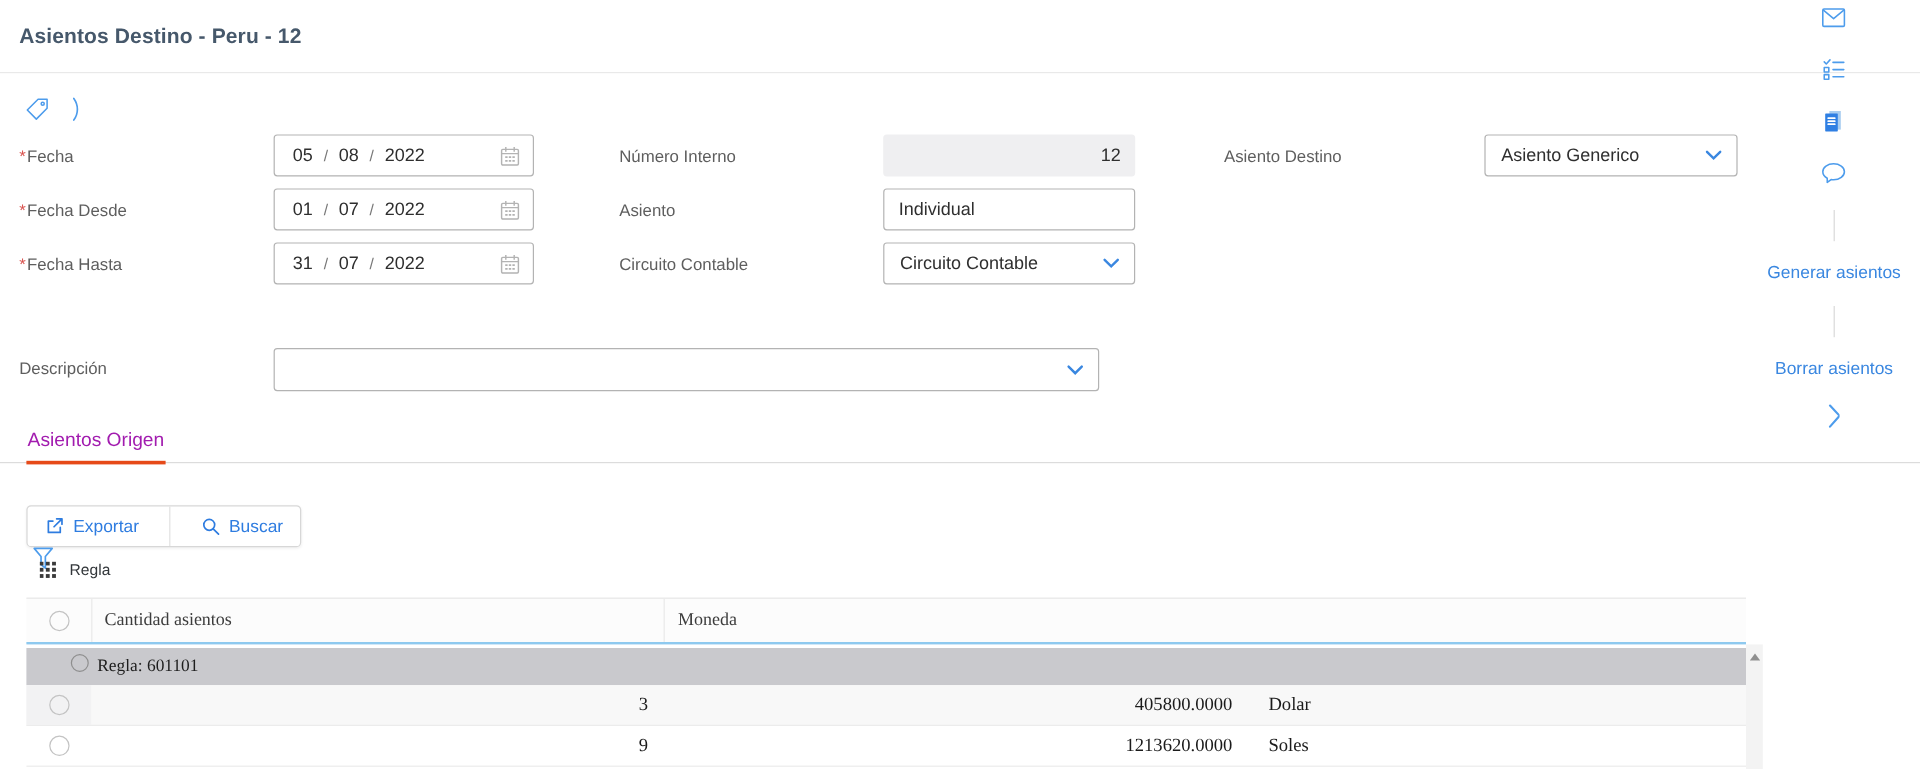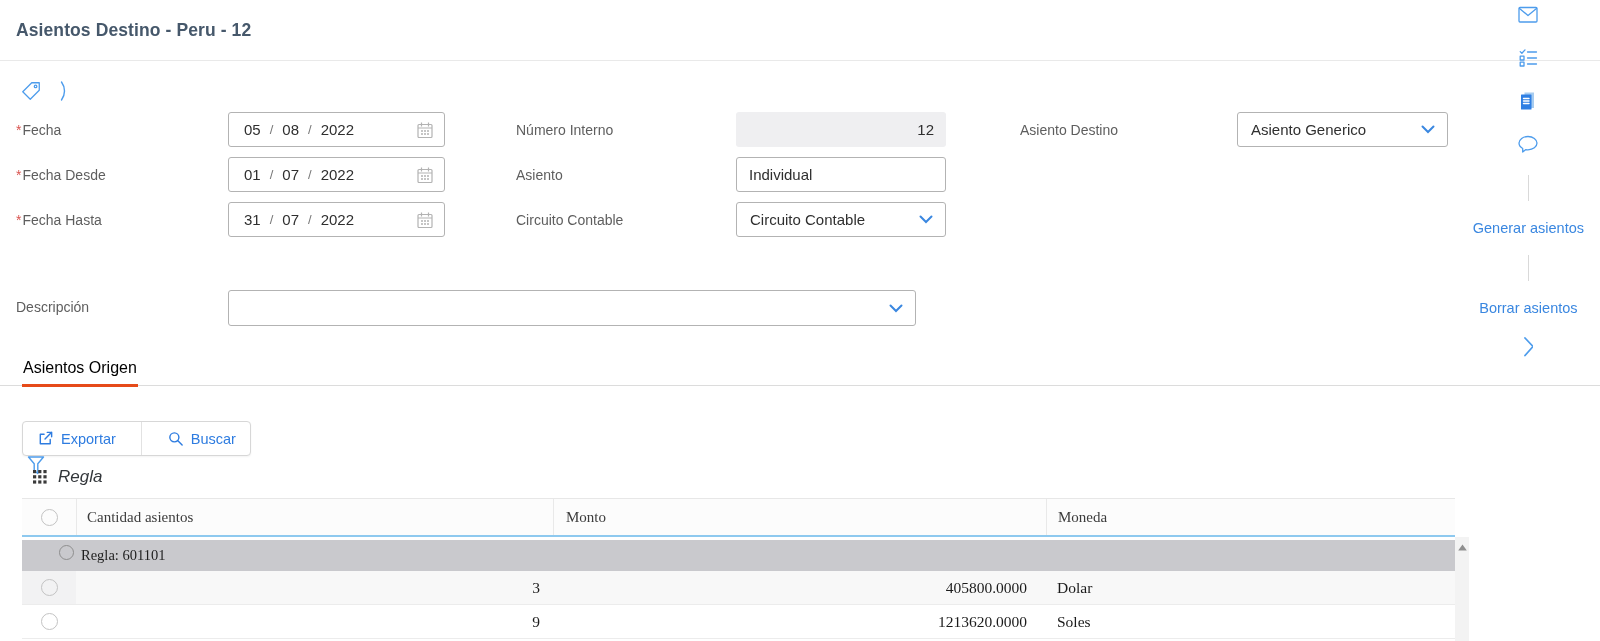--- a/index.html
+++ b/index.html
@@ -42,35 +42,35 @@
   .l-r1 { top:122px; }  .l-r2 { top:167px; }  .l-r3 { top:212px; }
   .col1 { left:16px; }  .col2 { left:516px; } .col3 { left:1020px; }
   .desc-lbl { top:299px; left:16px; }
   .desc-field { top:290px; left:228px; width:688px; height:36px; }
 
   
   .tab-strip { position:absolute; top:351px; left:0; width:100%; height:35px;
                border-bottom:1px solid #dcdcdc; display:flex; padding-left:22px; gap:34px; }
   .tab { display:flex; align-items:center; font-size:16px; color:#9d9d9d;
          border-bottom:3px solid transparent; padding:0 1px; margin-bottom:-2px; cursor:pointer; }
-  .tab.active { color:#000000; border-bottom-color:#e64a19; }
+  .tab.active { color:#a21caf; border-bottom-color:#e64a19; }
 
   
   .grid-toolbar { position:absolute; top:421px; left:22px; height:35px; display:inline-flex;
                   align-items:center; border:1px solid #d7d7d7; border-radius:4px; background:#fff;
                   box-shadow:0 1px 2px rgba(0,0,0,.05);gap:11px; }
   .gt-btn { display:flex; align-items:center; gap:7px; padding:0 14px; color:#2e7ce0;
             font-size:14.5px; height:100%; cursor:pointer; white-space:nowrap; }
   .gt-btn svg { fill:none; stroke:#2e7ce0; stroke-width:1.5; stroke-linecap:round; stroke-linejoin:round; }
   .gt-sep { width:1px; height:100%; background:#e2e2e2; }
   .funnel { position:absolute; top:455px; left:26px; cursor:pointer; display:flex; }
   .funnel svg { fill:none; stroke:#4d9cec; stroke-width:1.4; stroke-linejoin:round; }
   .groupby { position:absolute; top:467px; left:33px; display:flex; align-items:center;
              gap:11px; cursor:pointer; }
-  .groupby-label { font-size:17px; color:#32363a;font-style:italic; }
+  .groupby-label { font-size:13px; color:#32363a; }
 
   
   .grid-table { position:absolute; top:498px; left:22px; width:1433px;
                 font-family:"Liberation Serif", serif; }
   .thead { display:flex; height:39px; background:#fcfcfc; border-top:1px solid #e7e7e7;
            border-bottom:2px solid #8ec9ef; align-items:stretch; color:#3c3c3c; font-size:15px; }
   .th { display:flex; align-items:center; border-left:1px solid #e9e9e9; cursor:pointer; }
   .sel-col { width:54px; display:flex; align-items:center; justify-content:center; border-left:none; }
   .th-cantidad { width:477px; padding-left:10px; }
   .th-monto { width:493px; padding-left:12px; }
@@ -332,21 +332,20 @@
     </svg>
     <span class="groupby-label">Regla</span>
   </div>
 
   <div class="grid-table">
     <div class="thead">
       <div class="sel-col">
         <span class="radio"></span>
       </div>
       <div class="th th-cantidad">Cantidad asientos</div>
-      <div class="th th-monto">Monto</div>
       <div class="th th-moneda">Moneda</div>
     </div>
     <div class="spacer"></div>
     <div class="group-row">
       <span class="radio"></span>
       <span>Regla: 601101</span>
     </div>
     <div class="trow alt">
       <div class="sel-col">
         <span class="radio"></span>

